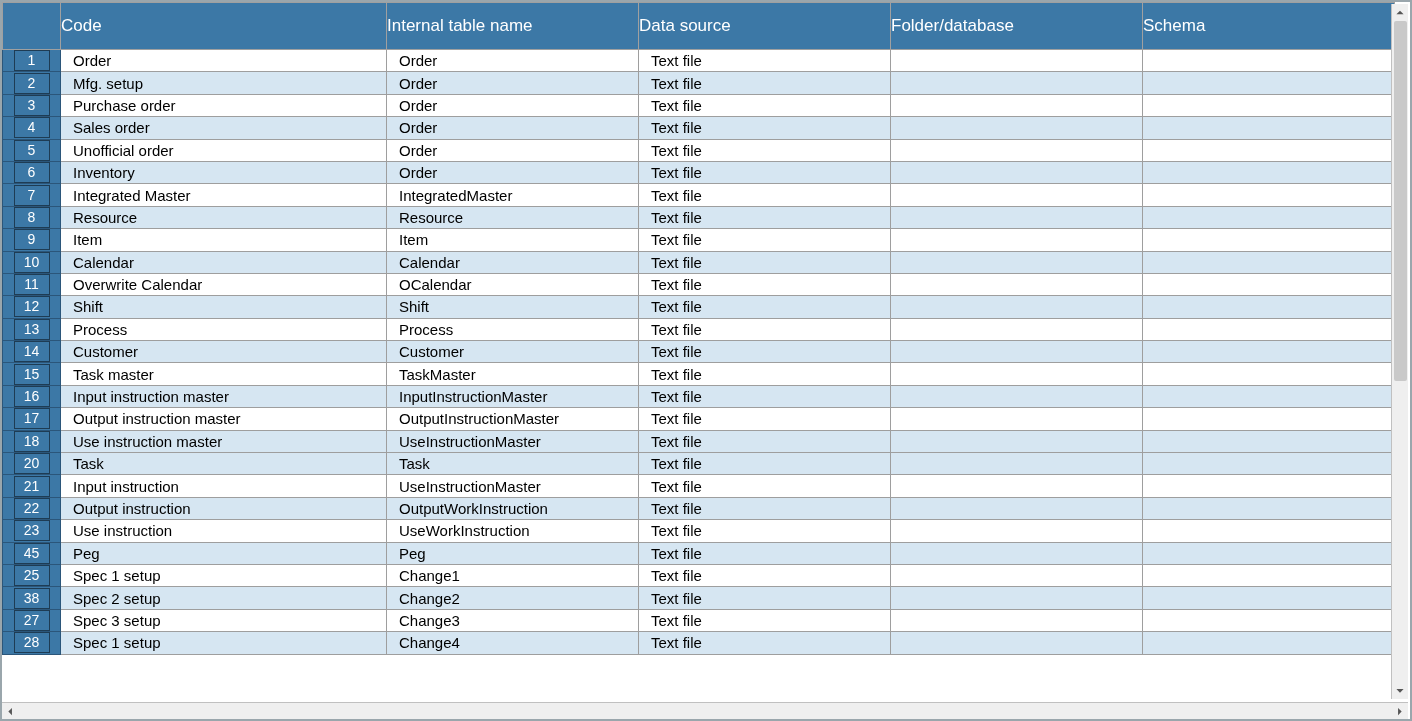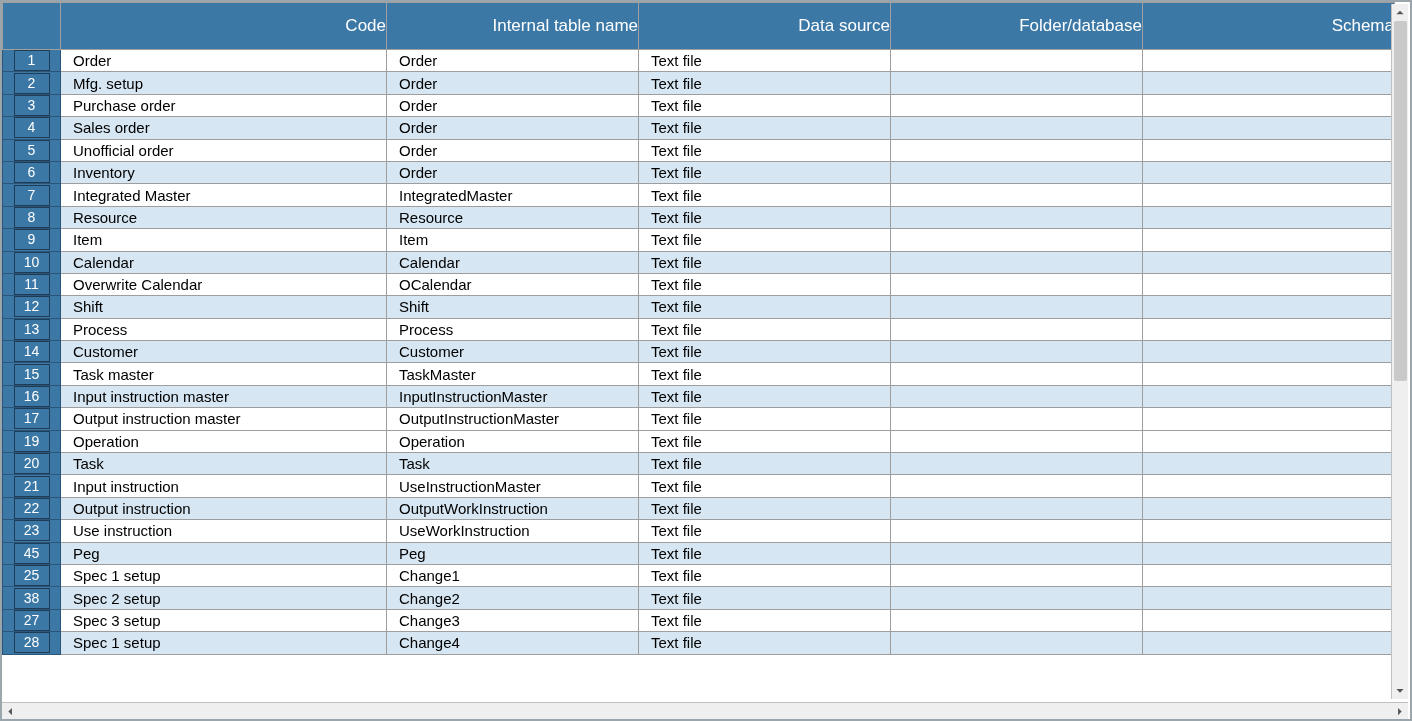--- a/index.html
+++ b/index.html
@@ -24,21 +24,21 @@
       table-layout: fixed;
     }
     thead th {
       background: #3c78a6;
       color: #ffffff;
       font-weight: 400;
       font-size: 17px;
       border: 1px solid #a0a0a0;
       height: 47px;
       vertical-align: middle;
-      text-align: right;
+      text-align: left;
     }
     thead th.corner { background: #3c78a6; width: 58px; }
     tbody td {
       border: 1px solid #9e9e9e;
       font-size: 15px;
       color: #000;
       height: 22.4px;
       padding: 0 6px 0 12px;
       vertical-align: middle;
       white-space: nowrap;
@@ -263,24 +263,24 @@
             <td></td>
           </tr>
           <tr>
             <td class="rownum"><span class="numbox">17</span></td>
             <td>Output instruction master</td>
             <td>OutputInstructionMaster</td>
             <td>Text file</td>
             <td></td>
             <td></td>
           </tr>
-          <tr>
-            <td class="rownum"><span class="numbox">19</span></td>
-            <td>Operation</td>
-            <td>Operation</td>
+          <tr class="even">
+            <td class="rownum"><span class="numbox">18</span></td>
+            <td>Use instruction master</td>
+            <td>UseInstructionMaster</td>
             <td>Text file</td>
             <td></td>
             <td></td>
           </tr>
           <tr class="even">
             <td class="rownum"><span class="numbox">20</span></td>
             <td>Task</td>
             <td>Task</td>
             <td>Text file</td>
             <td></td>

